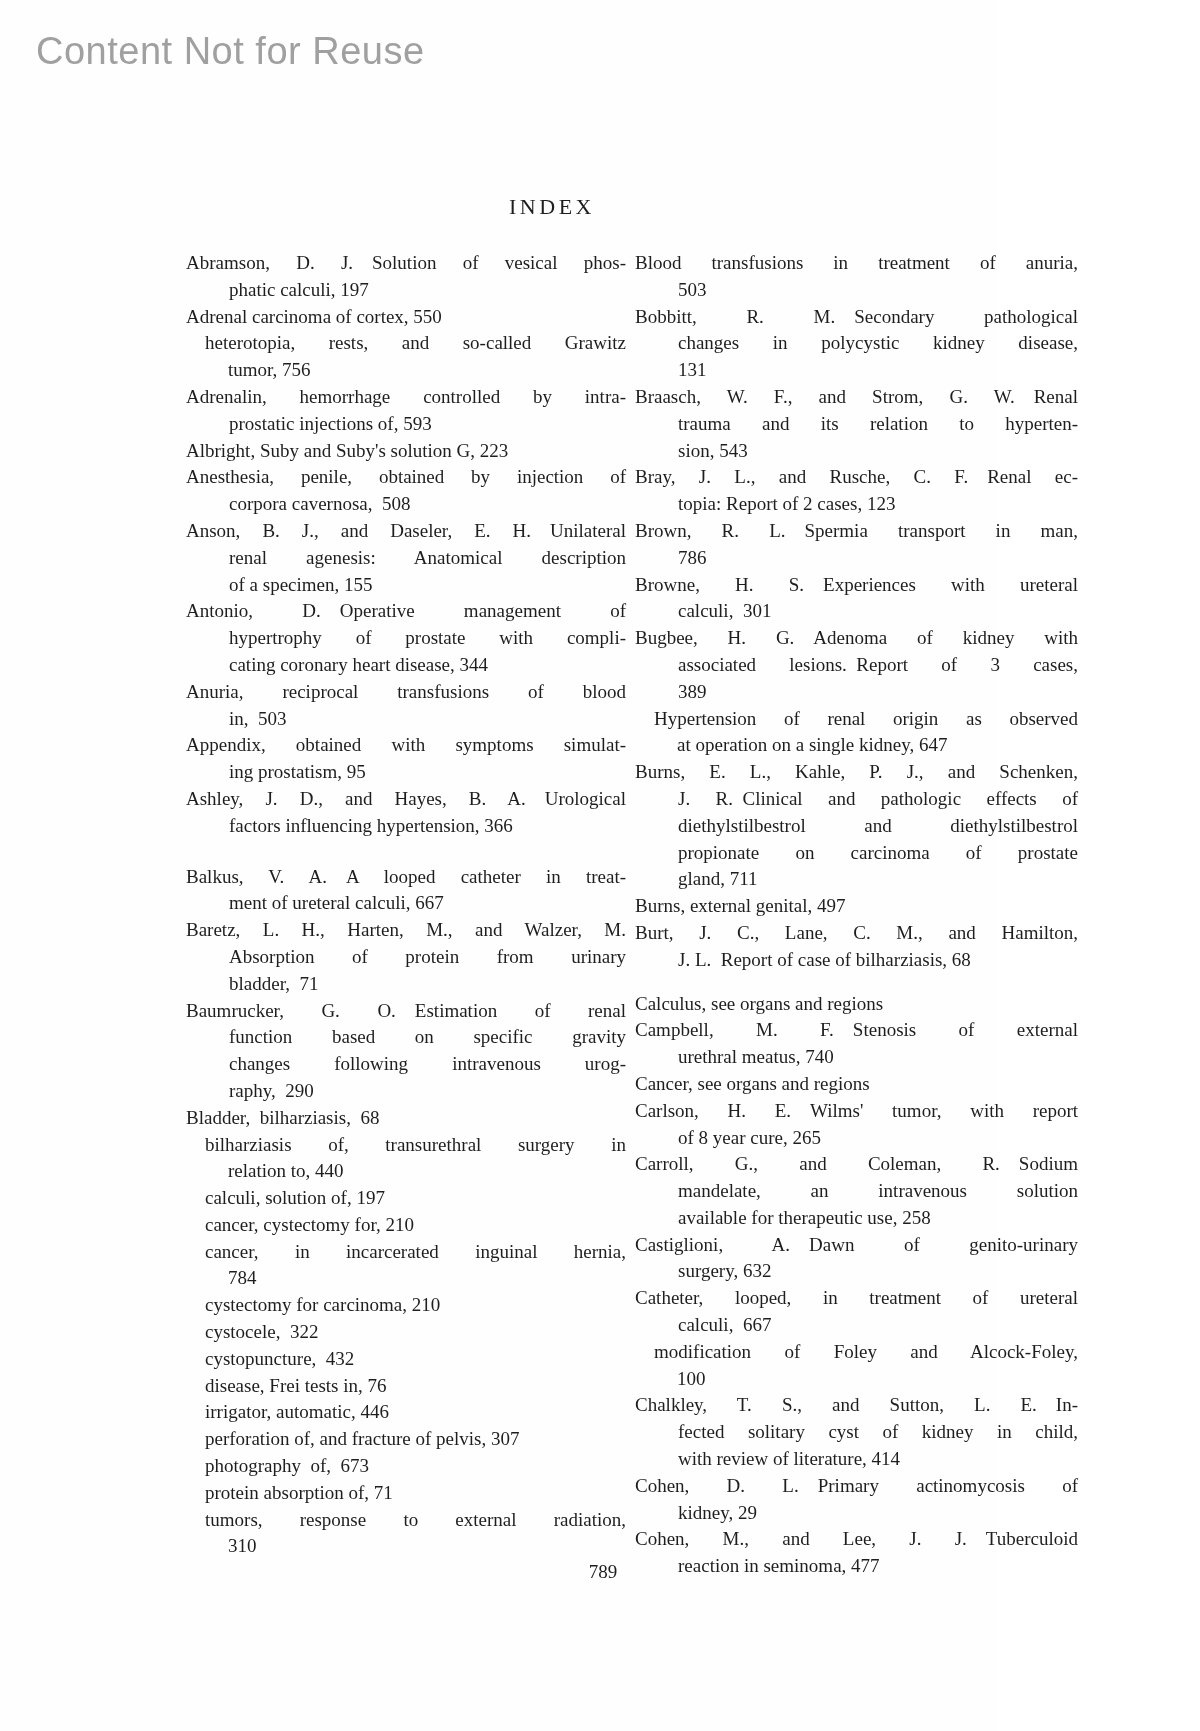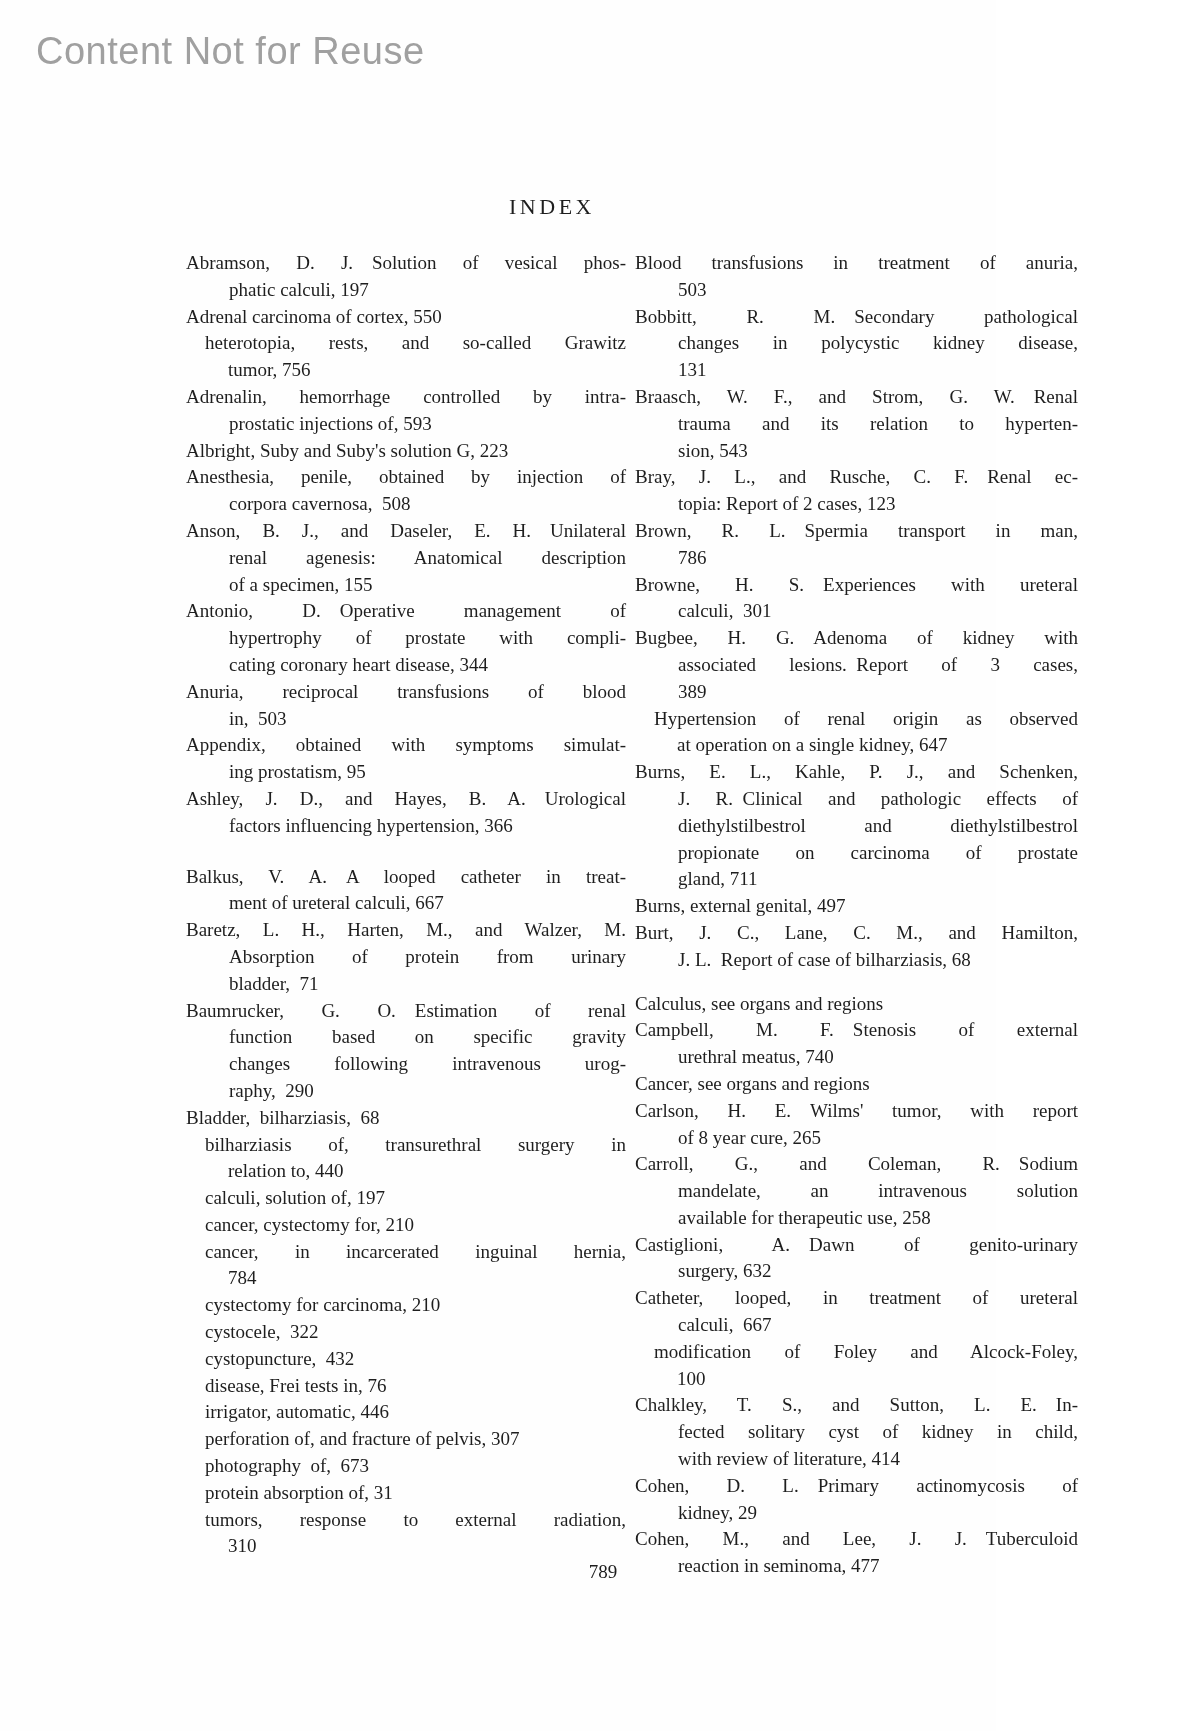--- a/index.html
+++ b/index.html
@@ -90,21 +90,21 @@
       <div class="ln s0">cancer, cystectomy for, 210</div>
       <div class="ln s0 j">cancer, in incarcerated inguinal hernia,</div>
       <div class="ln s1">784</div>
       <div class="ln s0">cystectomy for carcinoma, 210</div>
       <div class="ln s0">cystocele, 322</div>
       <div class="ln s0">cystopuncture, 432</div>
       <div class="ln s0">disease, Frei tests in, 76</div>
       <div class="ln s0">irrigator, automatic, 446</div>
       <div class="ln s0">perforation of, and fracture of pelvis, 307</div>
       <div class="ln s0">photography of, 673</div>
-      <div class="ln s0">protein absorption of, 31</div>
+      <div class="ln s0">protein absorption of, 71</div>
       <div class="ln s0 j">tumors, response to external radiation,</div>
       <div class="ln s1">310</div>
     </div>
   <div class="col" id="col-right">
       <div class="ln m0 j">Blood transfusions in treatment of anuria,</div>
       <div class="ln m1">503</div>
       <div class="ln m0 j">Bobbitt, R. M. Secondary pathological</div>
       <div class="ln m1 j">changes in polycystic kidney disease,</div>
       <div class="ln m1">131</div>
       <div class="ln m0 j">Braasch, W. F., and Strom, G. W. Renal</div>

